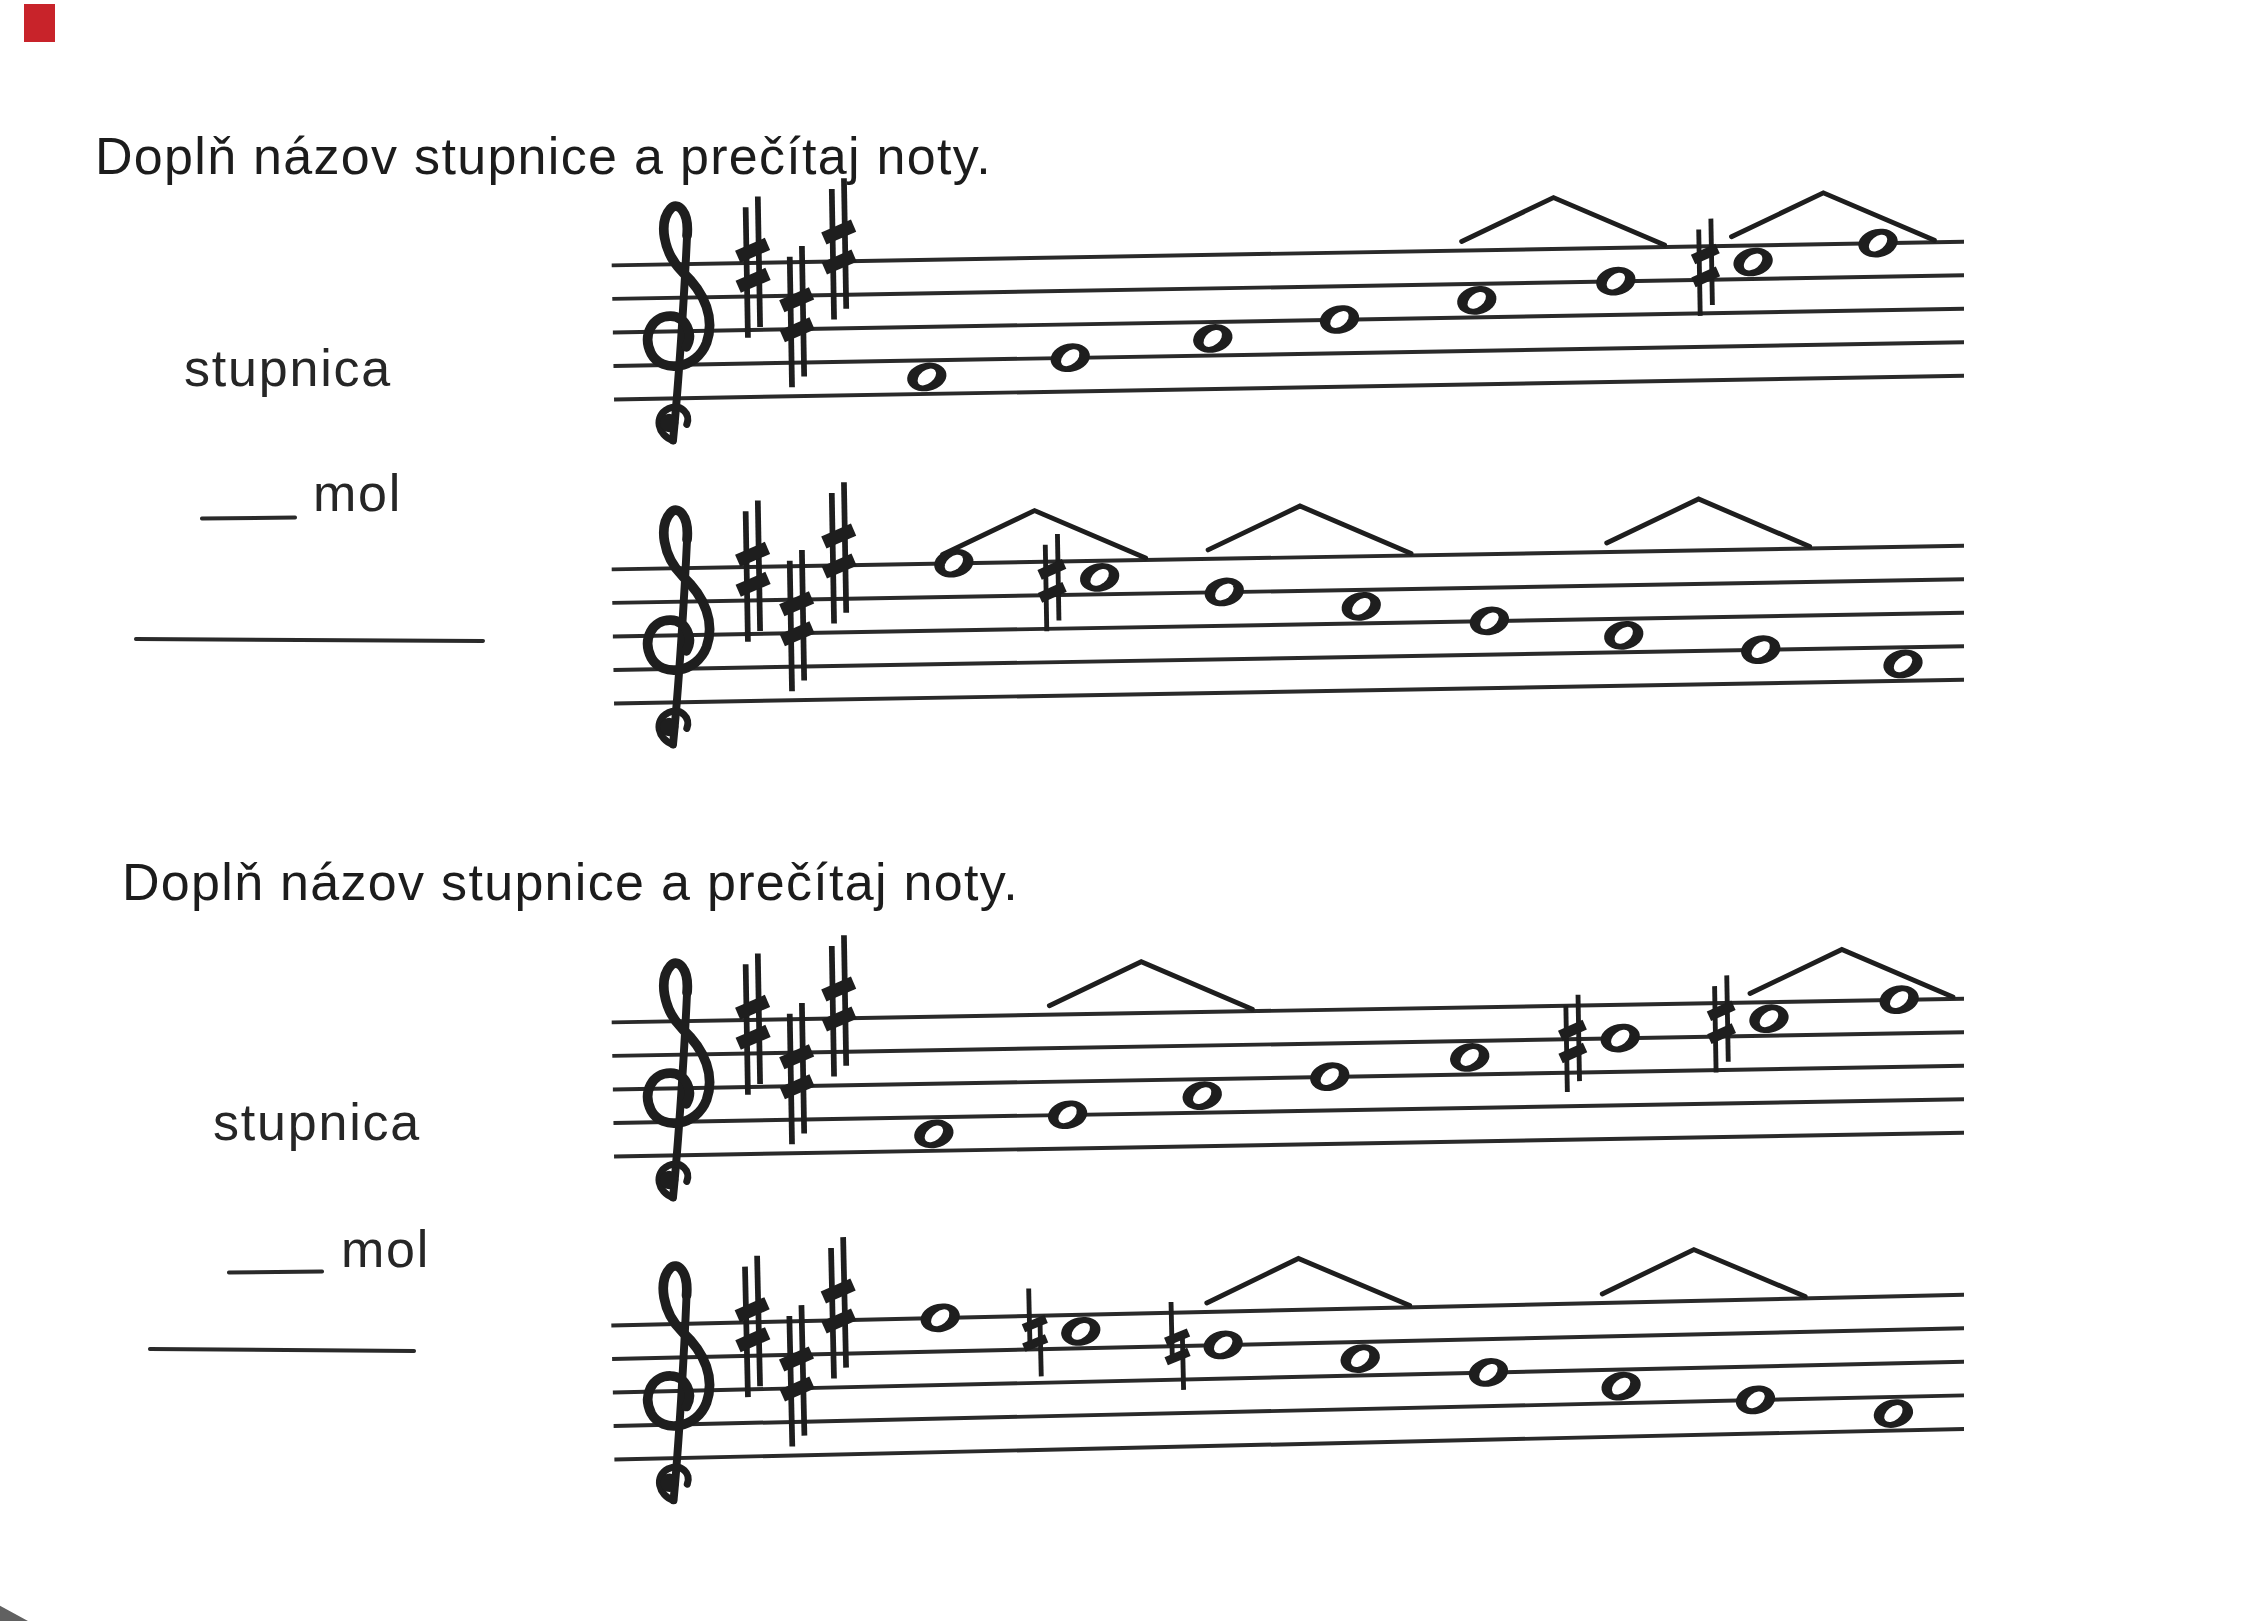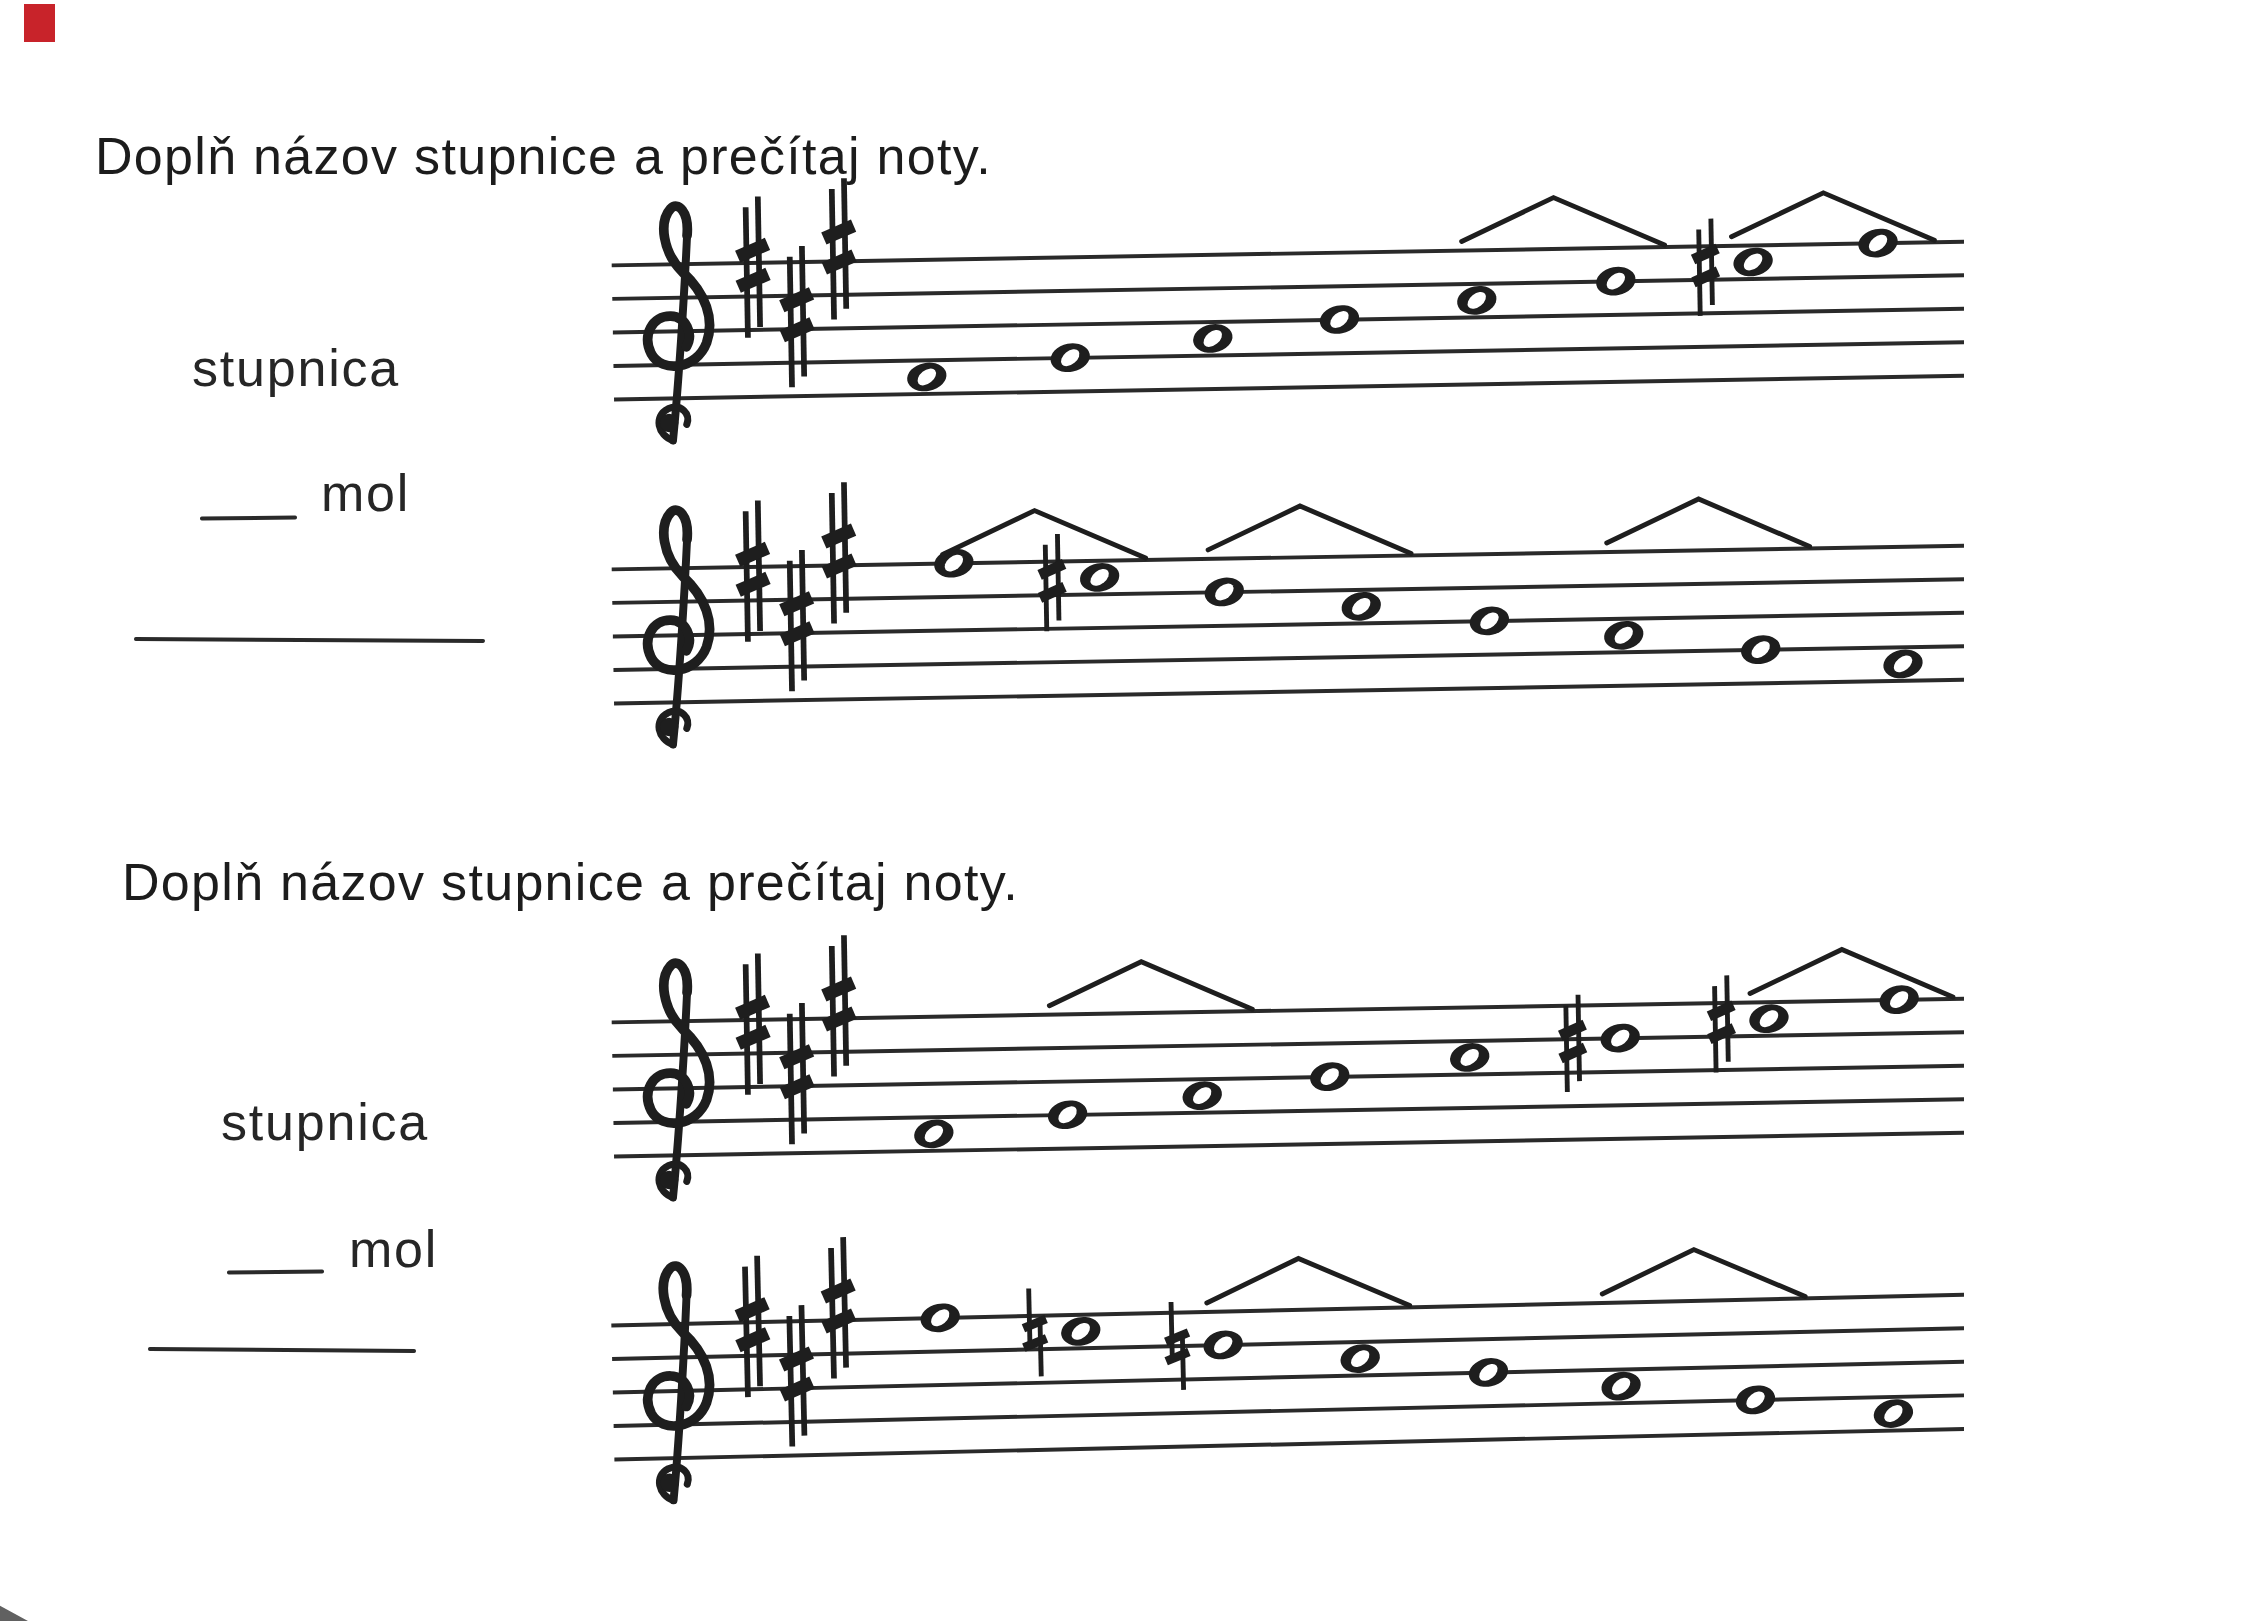--- a/index.html
+++ b/index.html
@@ -1,21 +1,21 @@
 <!DOCTYPE html>
 <html style="font-size:14px"><head>
 <meta charset="utf-8">
 <style>
   html,body{margin:0;padding:0;background:#fff;}
   #page{position:relative;width:1964px;height:1622px;background:#ffffff;overflow:hidden;
         font-family:"Liberation Sans", sans-serif;color:#1e1e1e;}
   .title{position:absolute;font-size:52px;letter-spacing:1.3px;color:#1c1c1c;white-space:nowrap;}
   #title1{left:95px;top:126px;}
   #title2{left:122px;top:852px;}
-  .sideLabel{position:absolute;font-size:52px;letter-spacing:1.8px;color:#262626;white-space:nowrap;margin-left:8px;}
+  .sideLabel{position:absolute;font-size:52px;letter-spacing:1.8px;color:#262626;white-space:nowrap;}
   #stupnica1{left:184px;top:338px;}
   #stupnica2{left:213px;top:1092px;}
   #mol1{left:313px;top:463px;}
   #mol2{left:341px;top:1219px;}
   .shortline{position:absolute;height:4.4px;background:#2a2a2a;border-radius:1.8px;}
   #short1{left:200px;top:516px;width:97px;transform:rotate(-0.6deg);}
   #short2{left:227px;top:1270px;width:97px;transform:rotate(-0.6deg);}
   .longline{position:absolute;height:4.4px;background:#2a2a2a;border-radius:1.8px;}
   #long1{left:134px;top:638px;width:351px;transform:rotate(0.3deg);}
   #long2{left:148px;top:1348px;width:268px;transform:rotate(0.4deg);}

